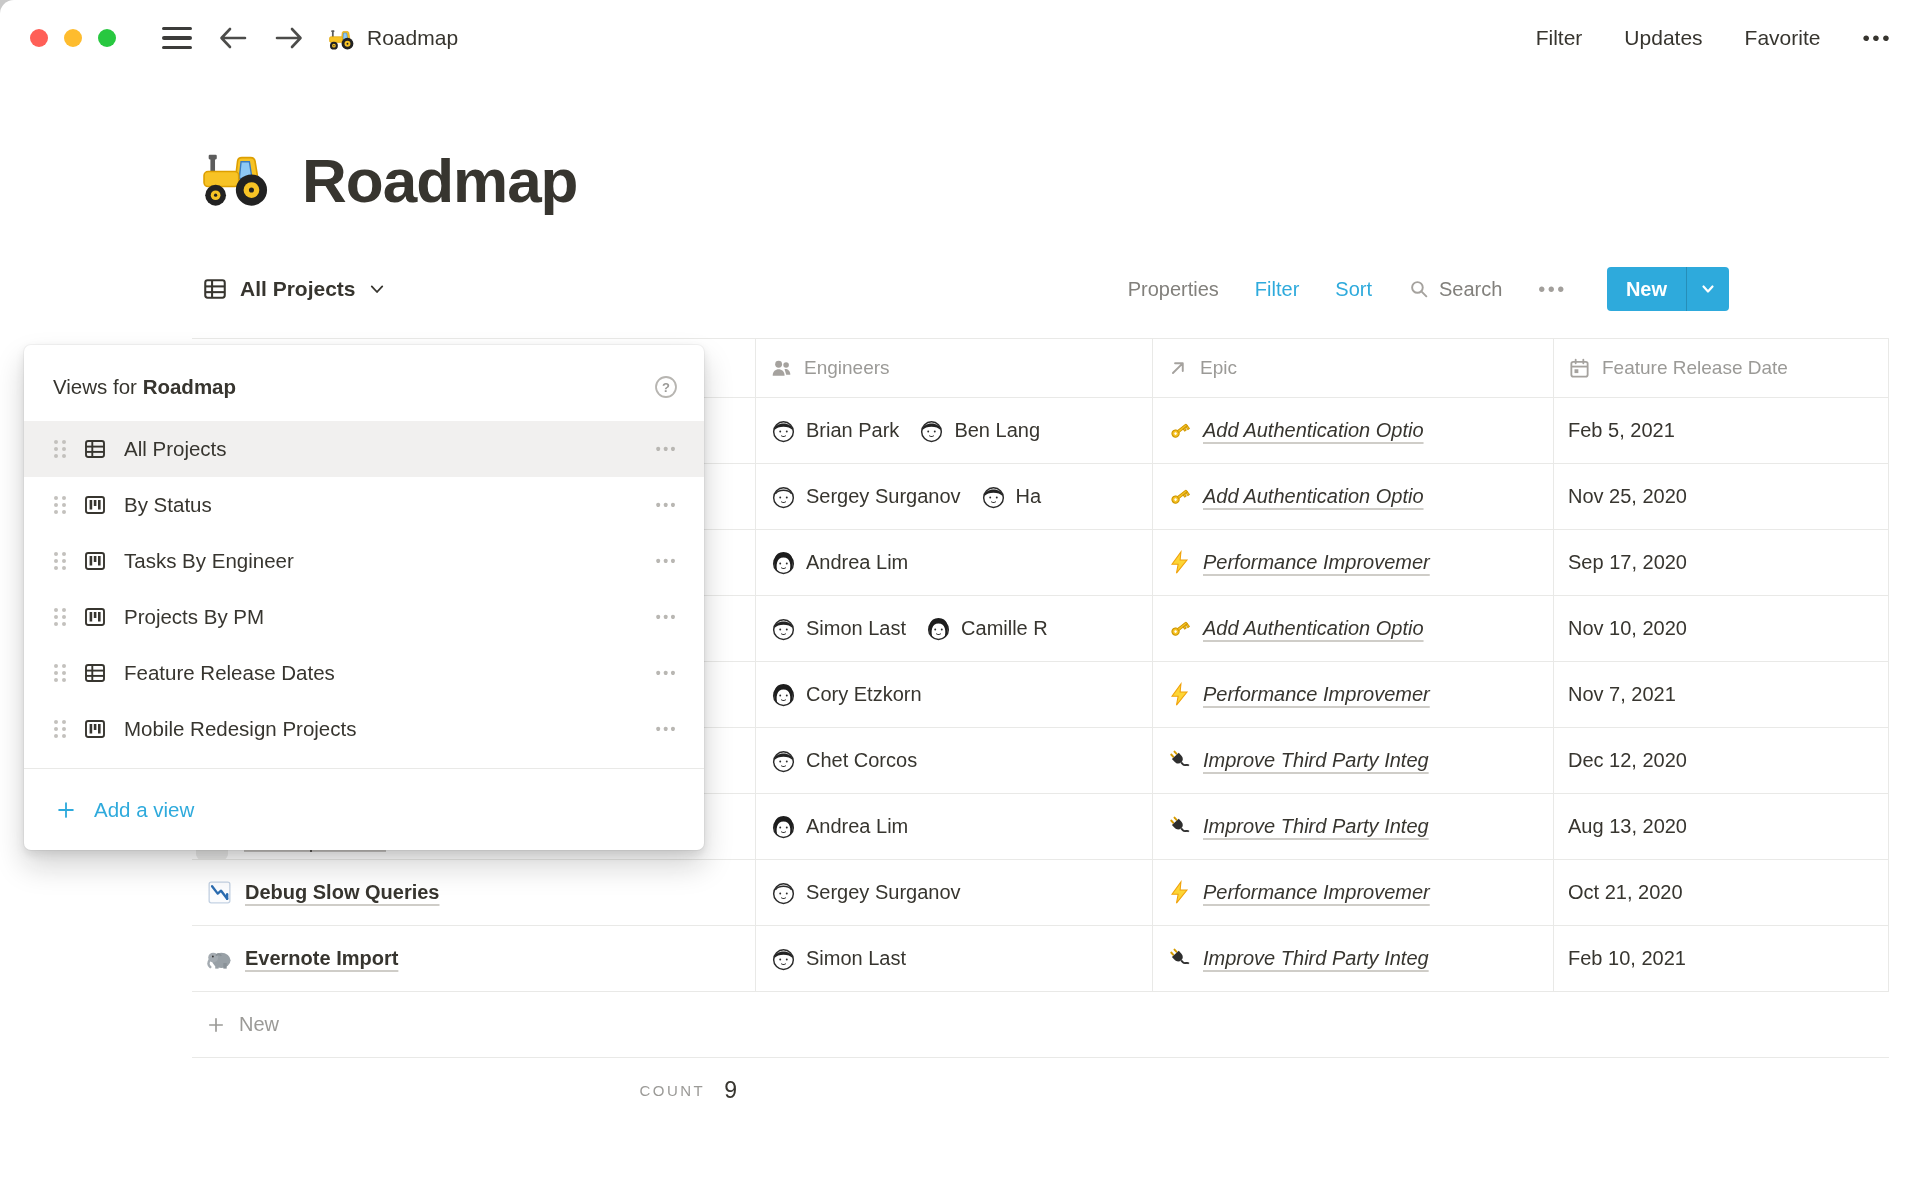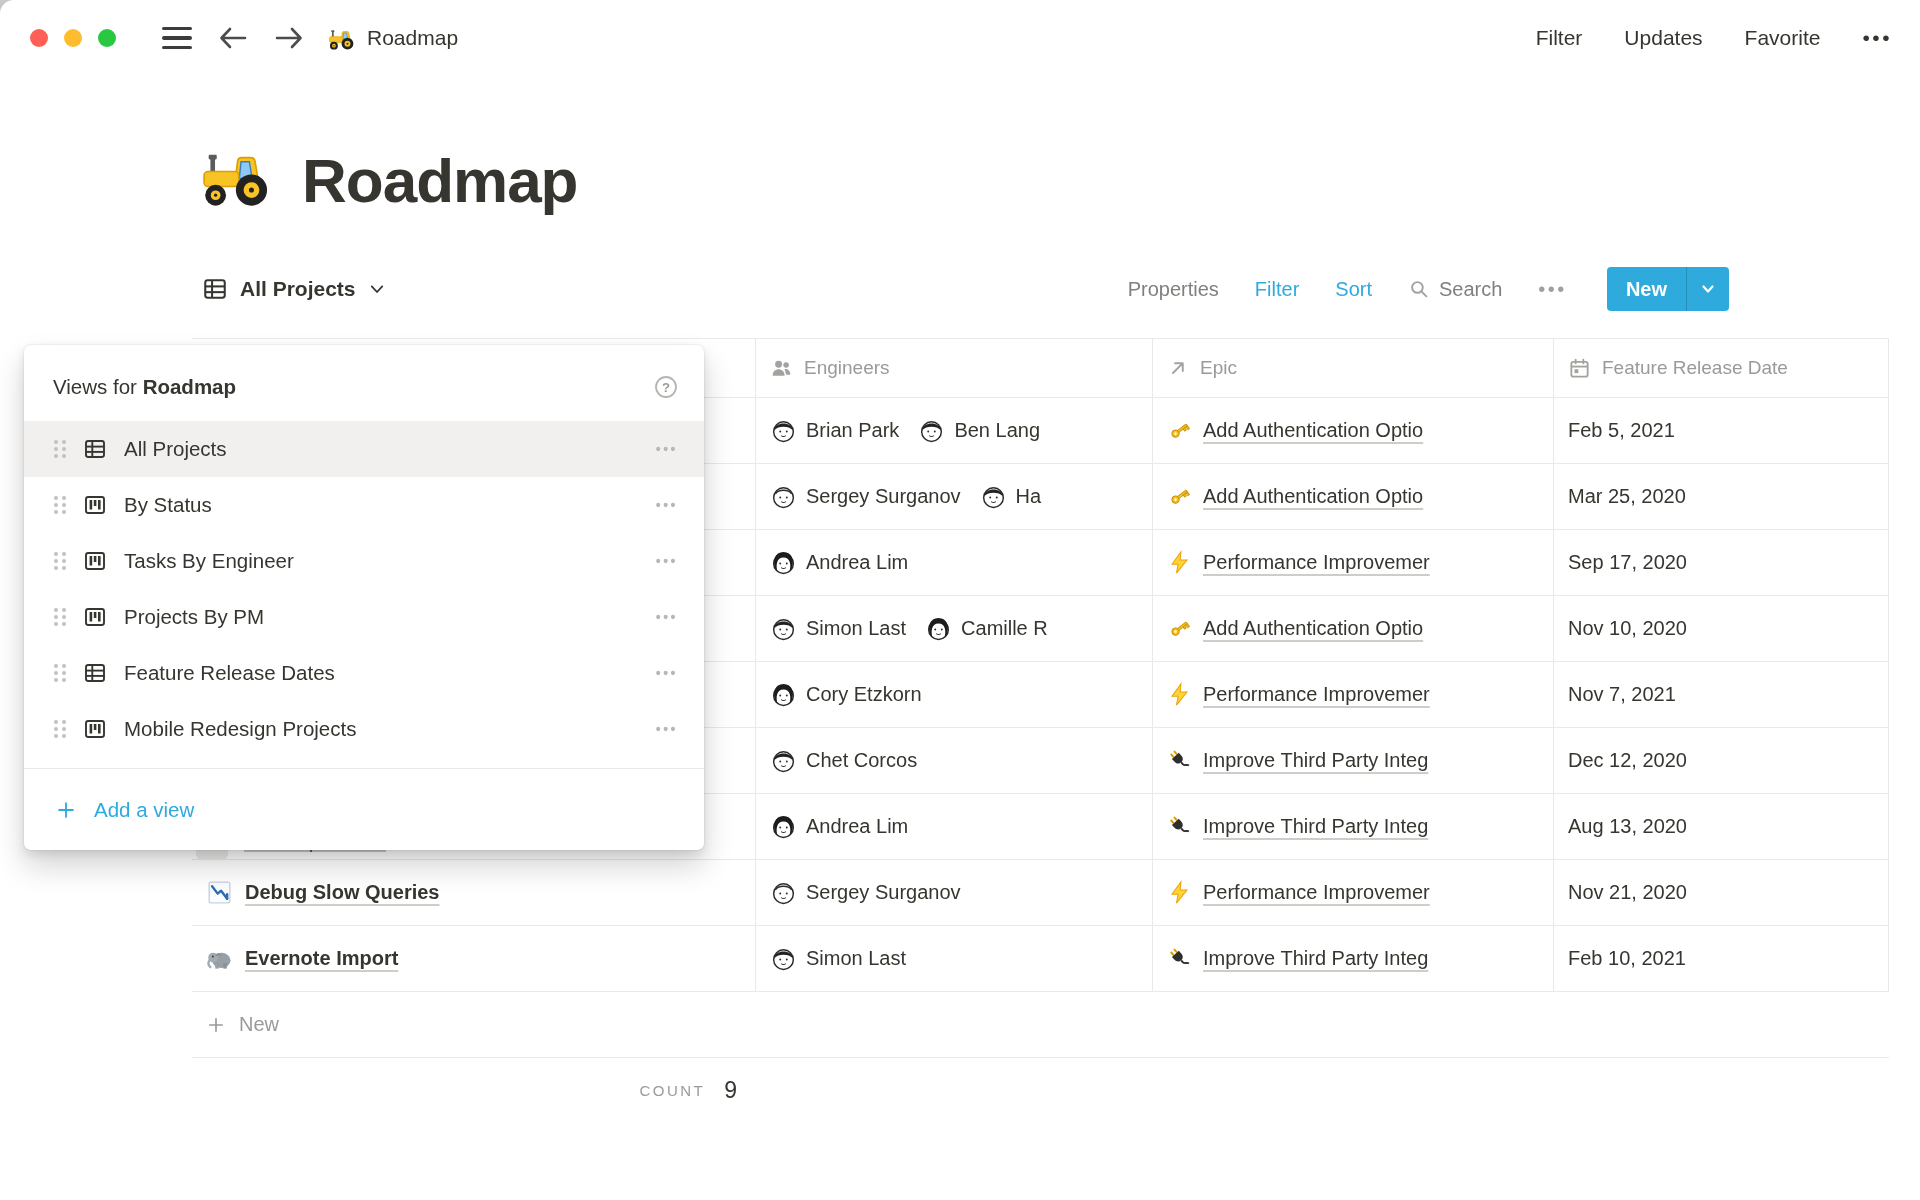--- a/index.html
+++ b/index.html
@@ -46,21 +46,21 @@
   .grid-row{display:grid; grid-template-columns:563px 397px 401px 336px;}
   .thead{height:60px; border-top:1px solid var(--border); border-bottom:1px solid var(--border);}
   .th{display:flex; align-items:center; gap:11px; padding:0 14px; color:var(--gray); font-size:19px; cursor:pointer; overflow:hidden; white-space:nowrap;}
   .trow{height:66px; border-bottom:1px solid var(--border);}
   .td{display:flex; align-items:center; padding:0 14px; overflow:hidden; white-space:nowrap; font-size:20px;}
   .cb{border-left:1px solid var(--border);}
   .ce{border-right:1px solid var(--border);}
   .engineer{display:flex; align-items:center; gap:9px; margin-right:19px; flex:none;}
   .engineer.clipped{margin-right:0;}
   .epic-link,.name-link{text-decoration:underline; text-decoration-color:#cfcdc8; text-decoration-thickness:2px; text-underline-offset:5px; cursor:pointer;}
-  .epic-link{font-weight:500;}
+  .epic-link{font-weight:500;font-style:italic;}
   .name-link{font-weight:600;}
   .td.epic{gap:11px;}
   .td.name{gap:12px;}
   .newrow{height:66px; display:flex; align-items:center; gap:13px; padding-left:14px; border-bottom:1px solid var(--border); color:var(--gray); font-size:20px; cursor:pointer; width:100%;}
   .countrow{height:64px; width:563px; display:flex; align-items:center; justify-content:flex-end; gap:19px; padding-right:18px;}
   .count-label{font-size:15px; letter-spacing:2.5px; color:var(--gray);}
   .count-value{font-size:23px; color:var(--text);}
 
   
   .partial{position:relative; width:100%; height:100%;}
@@ -316,21 +316,21 @@
                   <circle cx="7.2" cy="12" r="3.4" fill="#f7c325" stroke="#cf9700" stroke-width="1.2"></circle>
                   <circle cx="7.2" cy="12" r="1.2" fill="#fff"></circle>
                   <rect x="10.2" y="10.9" width="10.6" height="2.3" rx="0.6" fill="#f7c325" stroke="#cf9700" stroke-width="0.9"></rect>
                   <rect x="15.6" y="13" width="1.8" height="2.6" fill="#f7c325" stroke="#cf9700" stroke-width="0.9"></rect>
                   <rect x="18.9" y="13" width="1.8" height="3.3" fill="#f7c325" stroke="#cf9700" stroke-width="0.9"></rect>
                 </g>
               </svg>
             </span>
             <span class="epic-link">Add Authentication Optio</span>
           </div>
-          <div class="td cb ce">Mar 25, 2020</div>
+          <div class="td cb ce">Nov 25, 2020</div>
         </div>
         <div class="trow grid-row">
           <div class="td name"></div>
           <div class="td cb">
             <span class="engineer">
               <span>
                 <svg width="27" height="27" viewBox="0 0 28 28">
                   <circle cx="14" cy="15.2" r="10.2" fill="#fff" stroke="#2b2b2b" stroke-width="1.5"></circle>
                   <path d="M14 3.2 C4.6 3.2 2.8 12.4 5.2 19.6 L8 24 C5.6 16.8 7 8.8 14 8.8 C21 8.8 22.4 16.8 20 24 L22.8 19.6 C25.2 12.4 23.4 3.2 14 3.2 Z" fill="#1d1d1d"></path>
                   <circle cx="10.6" cy="15" r="1" fill="#2b2b2b"></circle>
@@ -516,21 +516,21 @@
             </span>
           </div>
           <div class="td cb epic">
             <span>
               <svg width="25" height="25" viewBox="0 0 24 24">
                 <polygon points="13.4,1.8 4.8,13.6 10.7,13.6 9.1,22.2 19.2,9.6 12.6,9.6" fill="#fdd535" stroke="#f0a10a" stroke-width="1"></polygon>
               </svg>
             </span>
             <span class="epic-link">Performance Improvemer</span>
           </div>
-          <div class="td cb ce">Nov 21, 2020</div>
+          <div class="td cb ce">Oct 21, 2020</div>
         </div>
         <div class="trow grid-row">
           <div class="td name">
             <span>
               <svg width="27" height="27" viewBox="0 0 24 24">
                 <ellipse cx="13.6" cy="13.6" rx="8.2" ry="6.8" fill="#98a0a6"></ellipse>
                 <rect x="8.2" y="16" width="3" height="5" fill="#98a0a6"></rect>
                 <rect x="15.4" y="16" width="3" height="5" fill="#8a9298"></rect>
                 <circle cx="6.4" cy="11.2" r="4.4" fill="#a4abb1"></circle>
                 <path d="M3.4 13.2 c-1.8 2.2-1.6 5 .4 6.4" fill="none" stroke="#a4abb1" stroke-width="2.2" stroke-linecap="round"></path>

